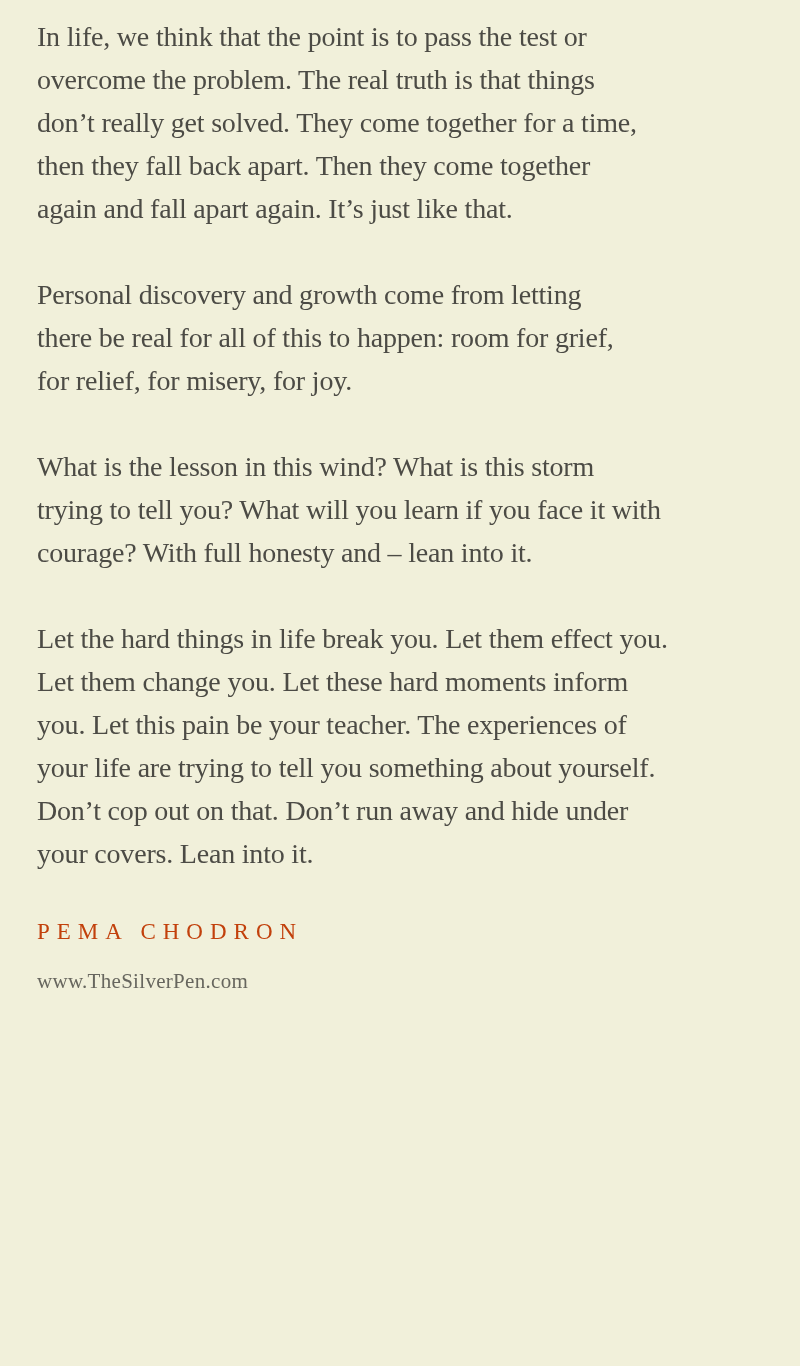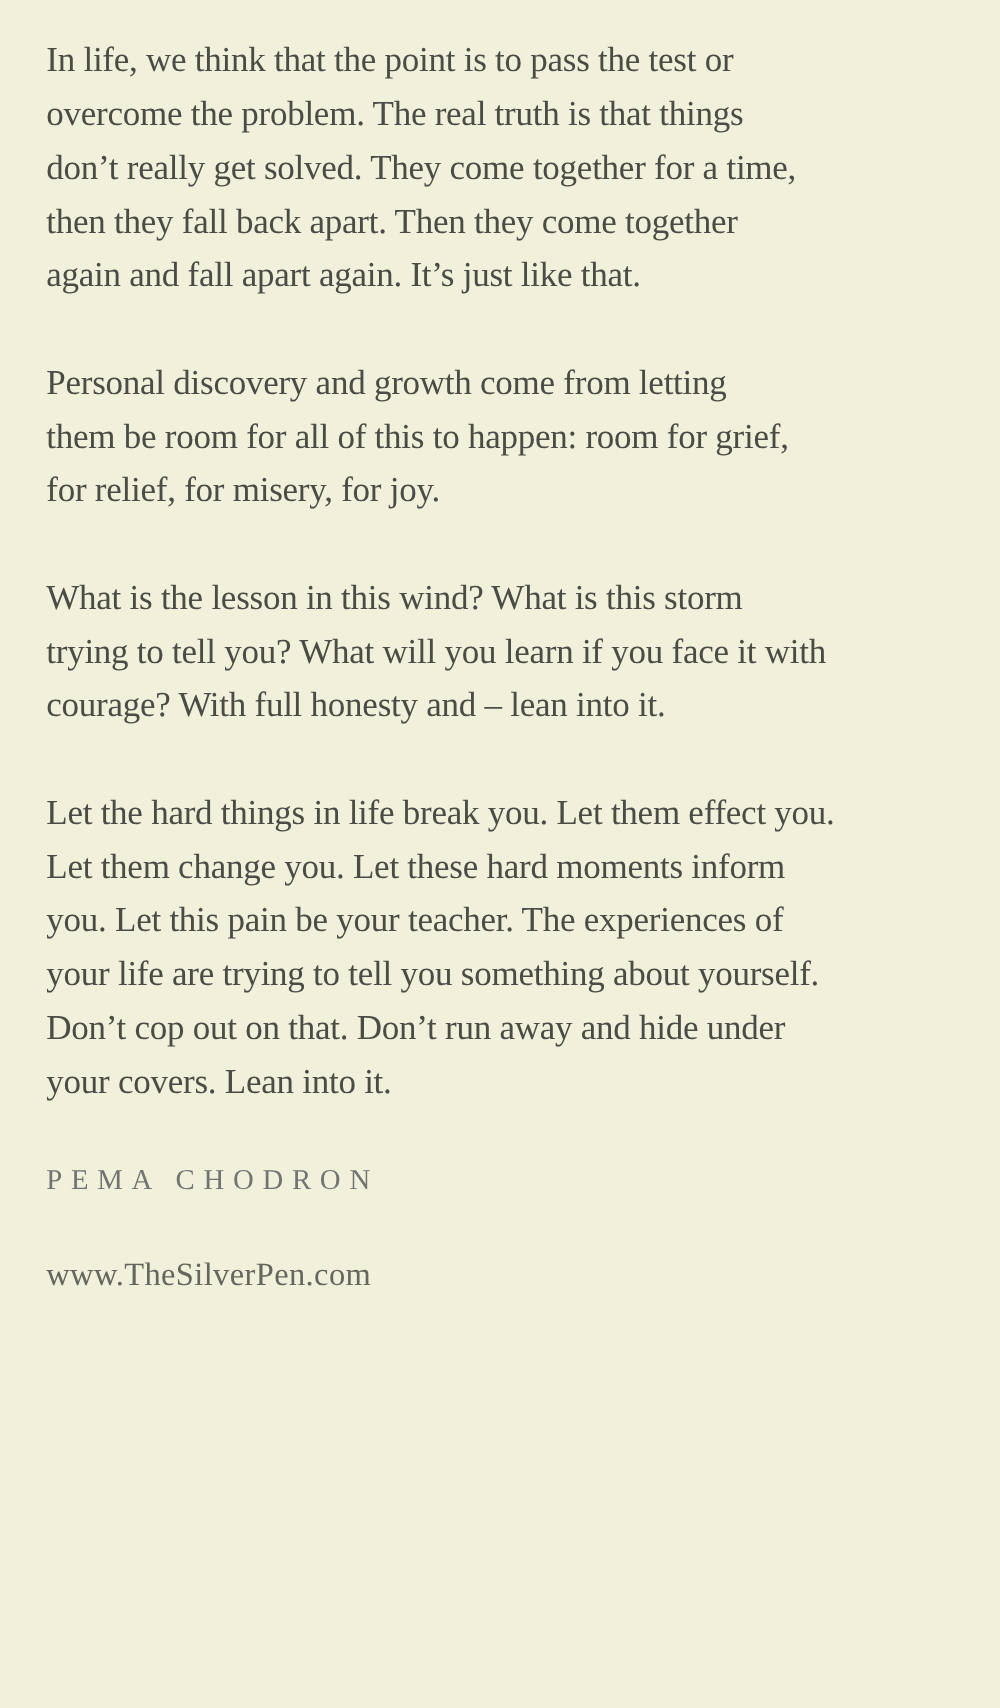--- a/index.html
+++ b/index.html
@@ -10,56 +10,56 @@
     width: 800px;
     height: 1366px;
     background: #f1f0da;
     font-family: "Liberation Serif", "DejaVu Serif", serif;
     overflow: hidden;
   }
   .quote-card {
     box-sizing: border-box;
     width: 800px;
     height: 1366px;
-    padding: 27px 28px 0 37px;
+    padding: 15px 28px 0 37px;
   }
   .para {
     margin: 0 0 43px 0;
     font-size: 28px;
     line-height: 43px;
     letter-spacing: -0.2px;
     color: #4c4b45;
     white-space: pre-line;
   }
   .author {
     margin-top: 34px;
     font-size: 23px;
     line-height: 28px;
     letter-spacing: 7px;
-    color: #737373;
+    color: #c2410c;
   }
   .website {
-    margin-top: 46px;
-    font-size: 26px;
+    margin-top: 19px;
+    font-size: 21px;
     line-height: 32px;
     letter-spacing: 0.3px;
     color: #67665e;
   }
 </style>
 </head>
 <body>
 
 <div class="quote-card">
   <p class="para">In life, we think that the point is to pass the test or
 overcome the problem. The real truth is that things
 don’t really get solved. They come together for a time,
 then they fall back apart. Then they come together
 again and fall apart again. It’s just like that.</p>
   <p class="para">Personal discovery and growth come from letting
-them be room for all of this to happen: room for grief,
+there be real for all of this to happen: room for grief,
 for relief, for misery, for joy.</p>
   <p class="para">What is the lesson in this wind? What is this storm
 trying to tell you? What will you learn if you face it with
 courage? With full honesty and – lean into it.</p>
   <p class="para">Let the hard things in life break you. Let them effect you.
 Let them change you. Let these hard moments inform
 you. Let this pain be your teacher. The experiences of
 your life are trying to tell you something about yourself.
 Don’t cop out on that. Don’t run away and hide under
 your covers. Lean into it.</p>

